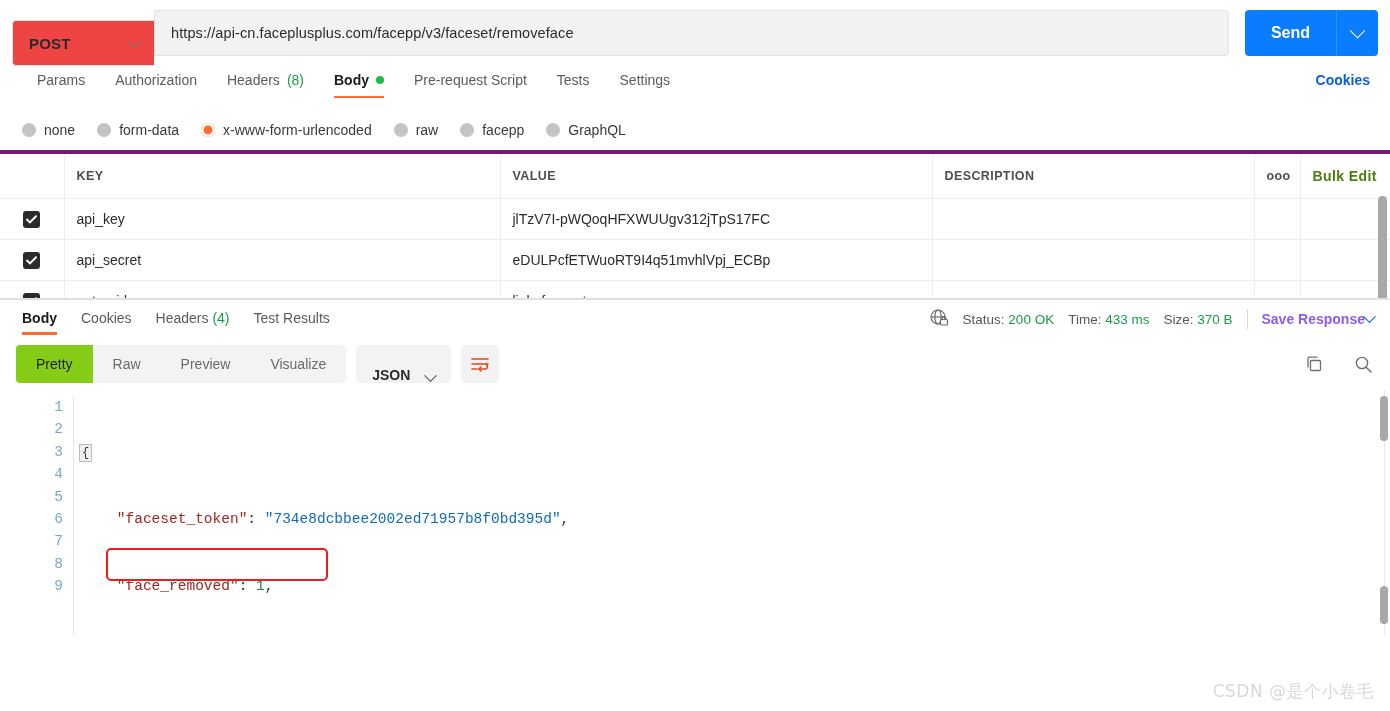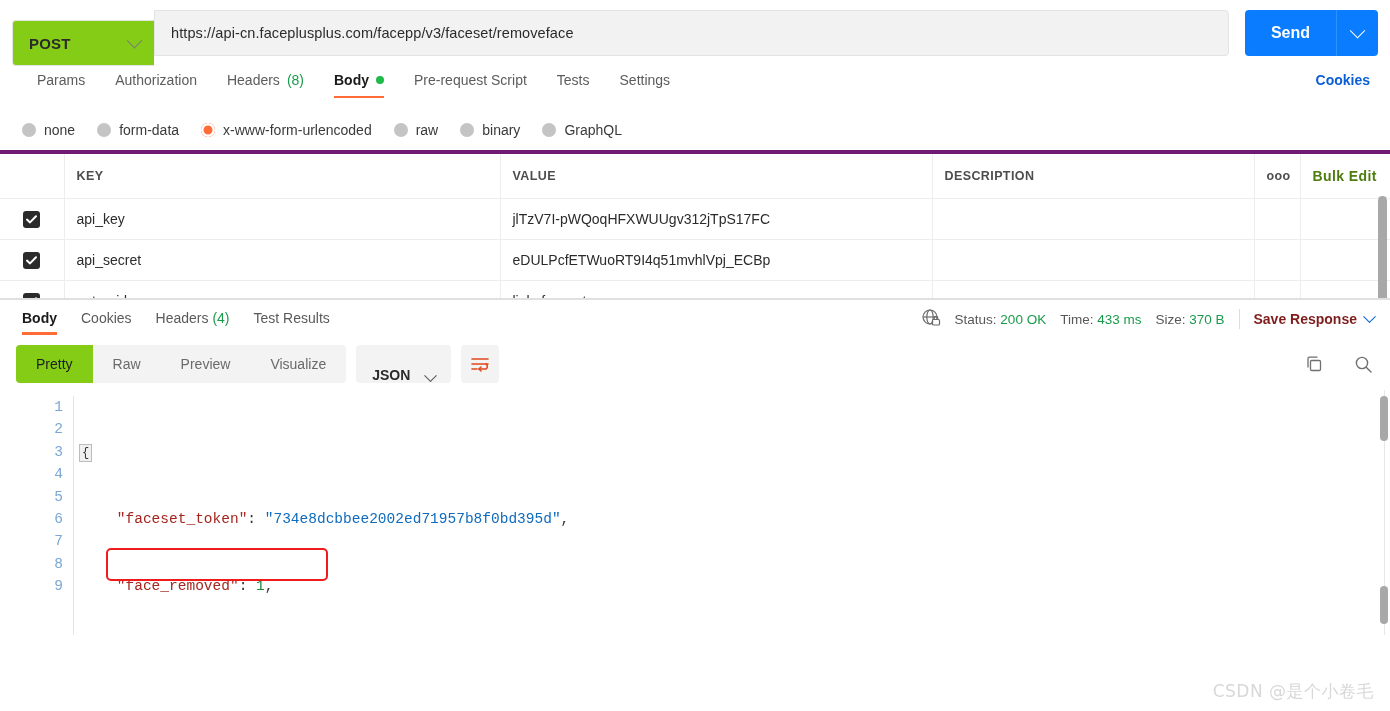--- a/index.html
+++ b/index.html
@@ -19,21 +19,21 @@
   
   .urlbar {
     display: flex; align-items: center;
     padding: 8px 12px 10px 12px;
     gap: 0;
     height: 68px;
   }
   .method-box {
     display: flex; align-items: center; justify-content: space-between;
     width: 142px; height: 46px;
-    background: #84cc16;
+    background: #ef4444;
     border: 1px solid #e3e3e3;
     border-right: none;
     border-radius: 4px 0 0 4px;
     padding: 0 14px 0 16px;
     cursor: pointer;
     margin-top: 20px;
   }
   .method-label {
     font-size: 15px; font-weight: bold; color: #2b2b2b;
     letter-spacing: 0.2px;
@@ -216,22 +216,22 @@
   }
   .resp-meta {
     margin-left: auto; display: flex; align-items: center;
     gap: 14px; font-size: 13.5px; color: #585858;
   }
   .meta-val-green { color: #1a9b4b; }
   .meta-sep {
     width: 1px; height: 20px; background: #dcdcdc;
   }
   .save-resp {
-    font-size: 14px; font-weight: bold; color: #7f1d1d;
-    cursor: pointer; display: flex; align-items: center; gap: 8px;
+    font-size: 14px; font-weight: bold; color: #8b5cf6;
+    cursor: pointer; display: flex; align-items: center; 
   }
   .save-resp .chev { border-color: #0a5ed7; width: 9px; height: 9px; }
 
   
   .viewer-bar {
     display: flex; align-items: center;
     padding: 6px 16px 6px 16px;
     gap: 10px;
     height: 52px;
   }
@@ -387,21 +387,21 @@
     <div class="radio-item selected">
       <span class="radio-dot"></span>
       <span>x-www-form-urlencoded</span>
     </div>
     <div class="radio-item">
       <span class="radio-dot"></span>
       <span>raw</span>
     </div>
     <div class="radio-item">
       <span class="radio-dot"></span>
-      <span>binary</span>
+      <span>facepp</span>
     </div>
     <div class="radio-item">
       <span class="radio-dot"></span>
       <span>GraphQL</span>
     </div>
   </div>
 
   <div class="kv-wrap">
 
     <table class="kv-table">

